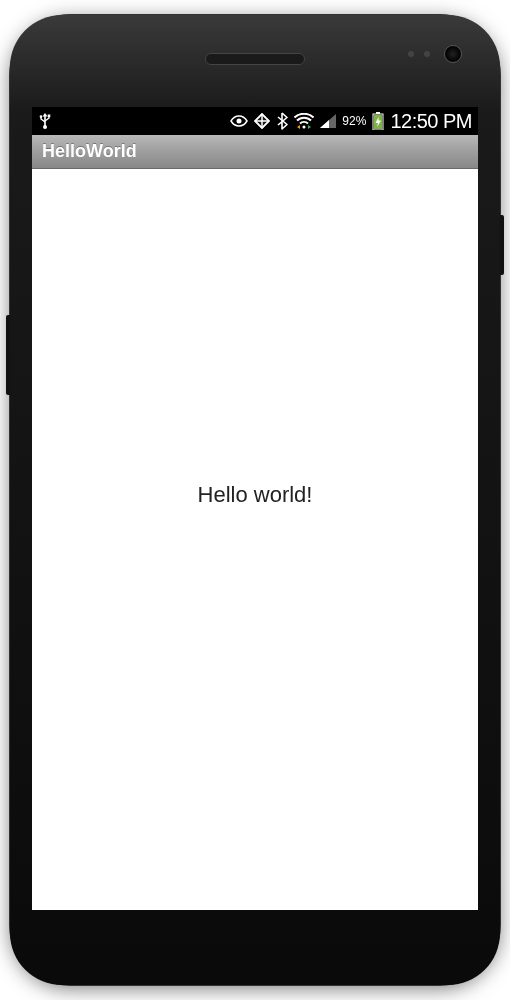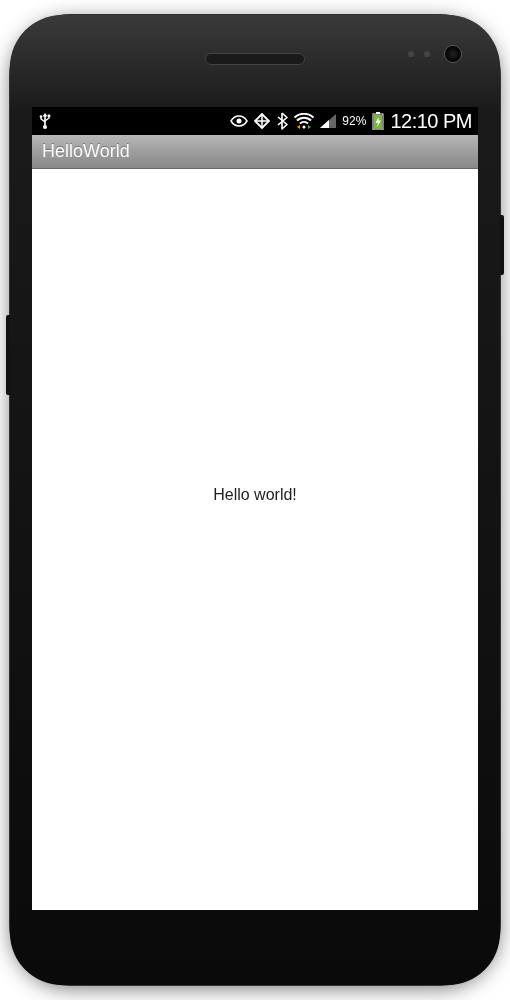--- a/index.html
+++ b/index.html
@@ -128,37 +128,37 @@
       color: #fff;
     }
     .action-bar {
       height: 34px;
       background: linear-gradient(180deg, #b8b8b8 0%, #9e9e9e 50%, #888888 100%);
       color: #fff;
       display: flex;
       align-items: center;
       padding: 0 10px;
       font-size: 18px;
-      font-weight: normal;
+      font-weight: bold;
       border-bottom: 1px solid #6a6a6a;
       text-shadow: 0 -1px 0 rgba(0,0,0,0.3);
     }
     .content-area {
       position: absolute;
       top: 62px;
       left: 0;
       right: 0;
       bottom: 0;
       background: #fff;
       display: flex;
       align-items: center;
       justify-content: center;
     }
     .hello-text {
-      font-size: 16px;
+      font-size: 22px;
       color: #222;
       margin-top: -90px;
     }
   </style>
 </head>
 <body>
 
 <div class="phone-frame">
   <div class="volume-rocker"></div>
   <div class="power-btn"></div>
@@ -229,21 +229,21 @@
           </span>
           <span class="battery-text">92%</span>
           <span class="icon">
             <svg width="12" height="18" viewBox="0 0 12 18">
               <rect x="4" y="0" width="4" height="2" fill="#fff"></rect>
               <rect x="1" y="2" width="10" height="16" fill="none" stroke="#fff" stroke-width="1"></rect>
               <rect x="2" y="3" width="8" height="14" fill="#7cb342"></rect>
               <polygon points="6.5,5 3.5,11 6,11 5,15 9,8.5 6.5,8.5" fill="#fff"></polygon>
             </svg>
           </span>
-          <span class="time-text">12:10 PM</span>
+          <span class="time-text">12:50 PM</span>
         </div>
       </div>
 
       <div class="action-bar">
         <span>HelloWorld</span>
       </div>
 
       <div class="content-area">
         <span class="hello-text">Hello world!</span>
       </div>

